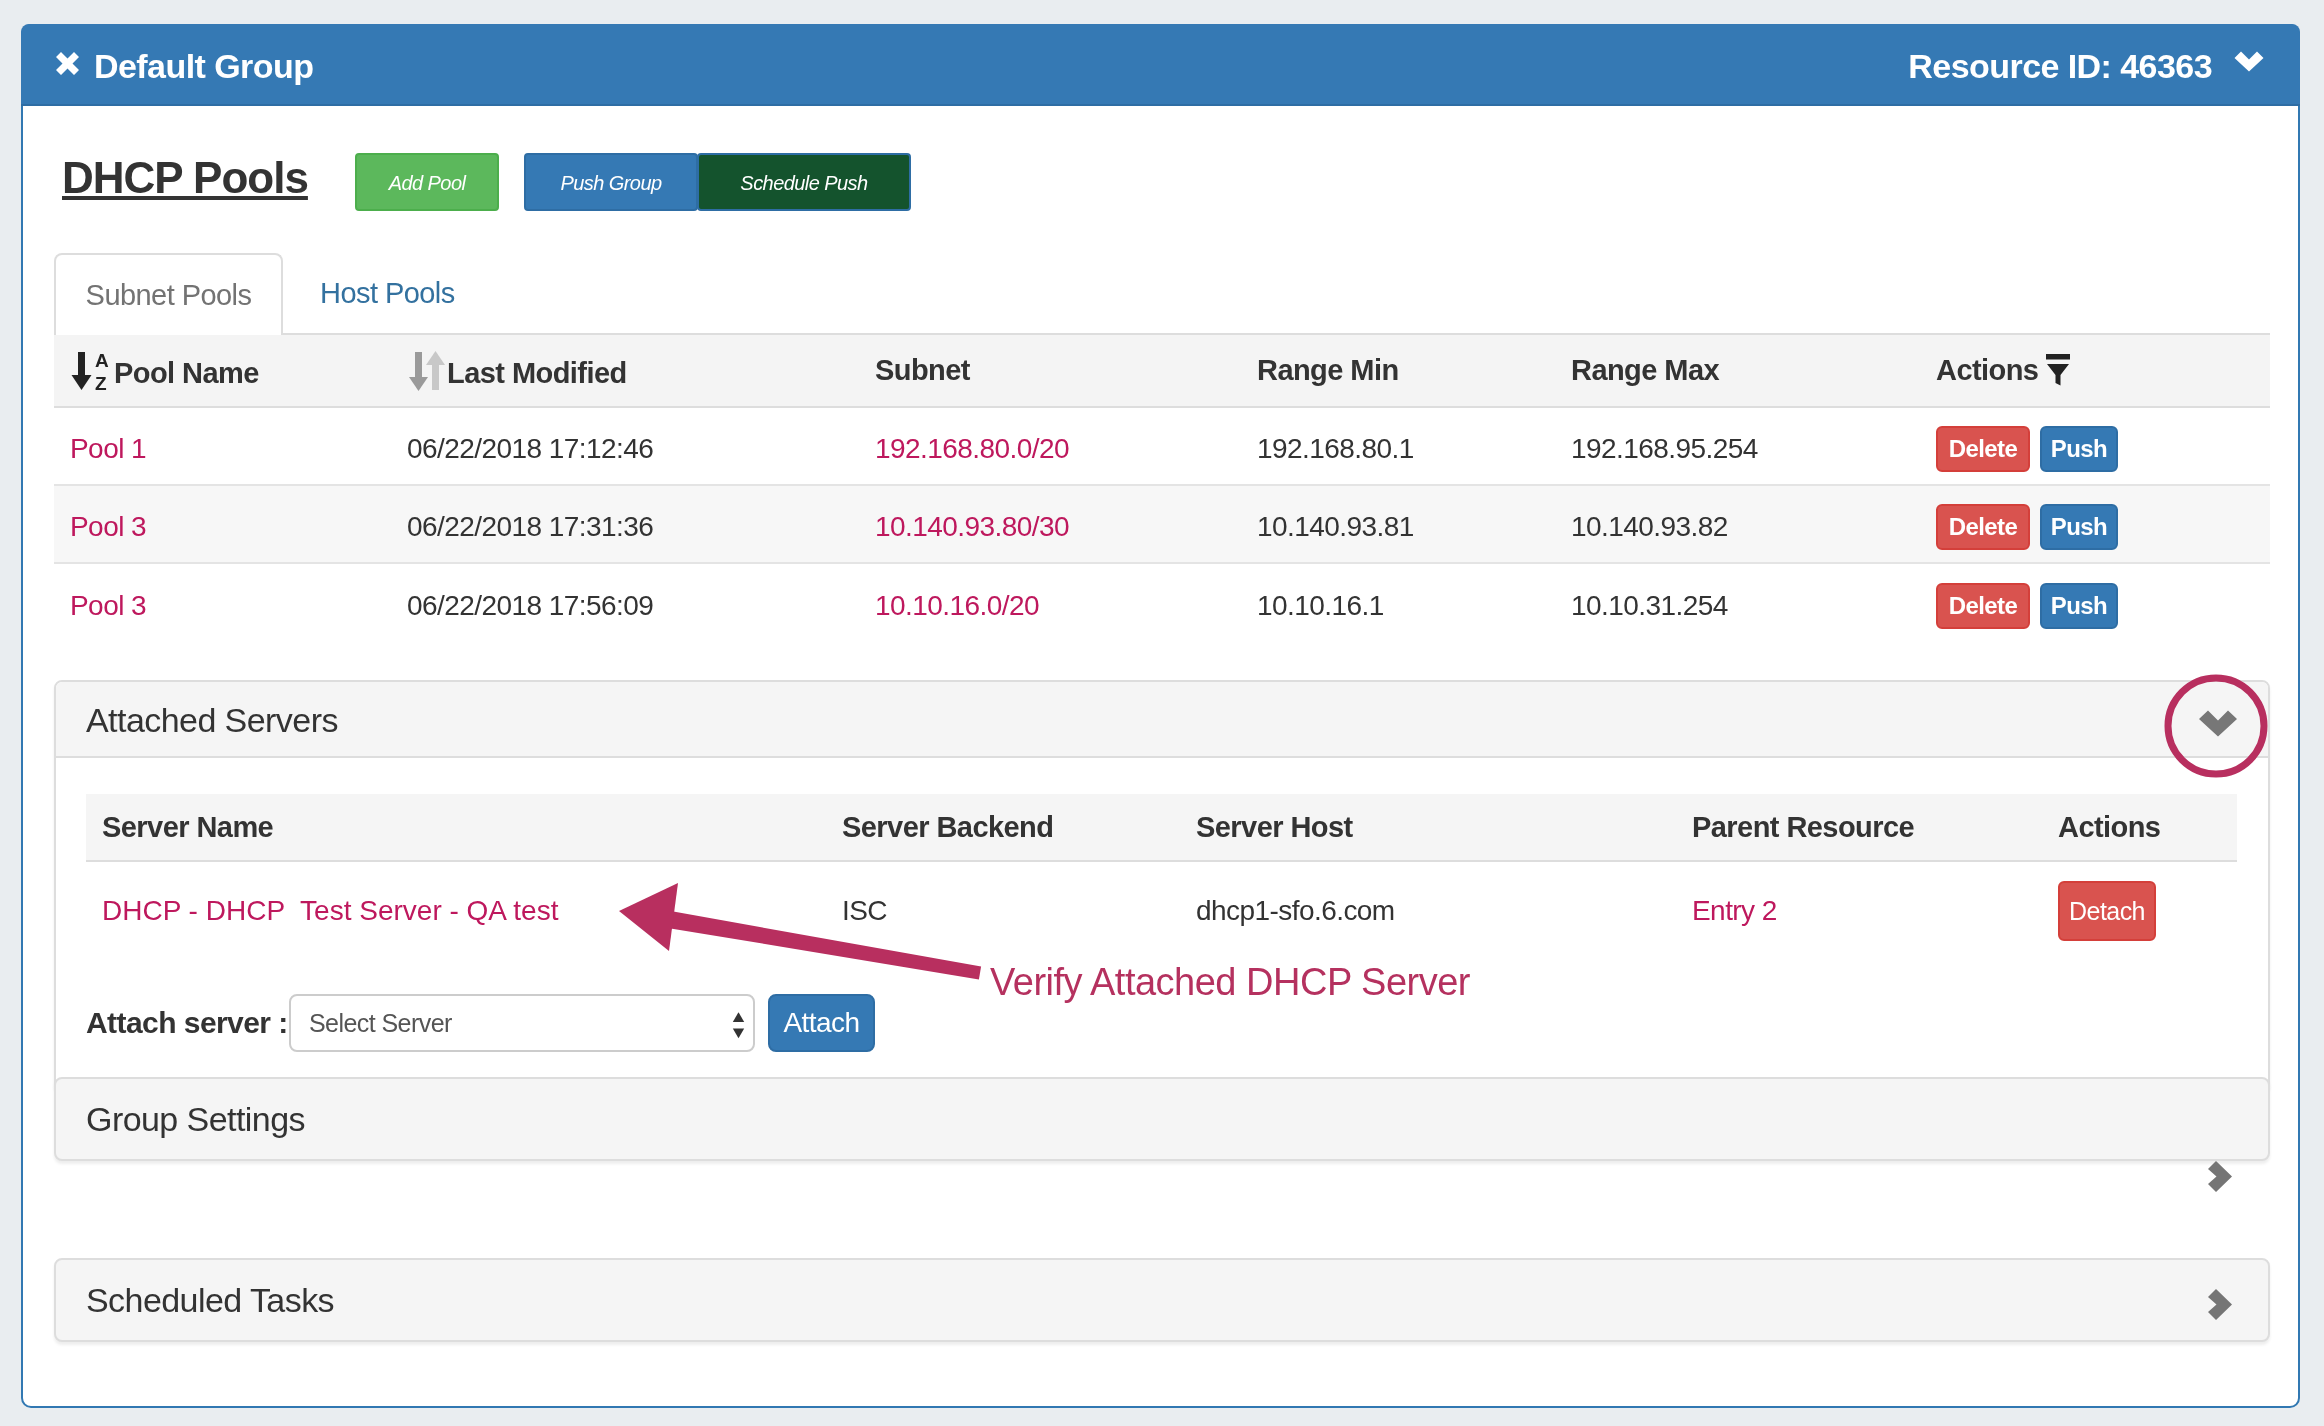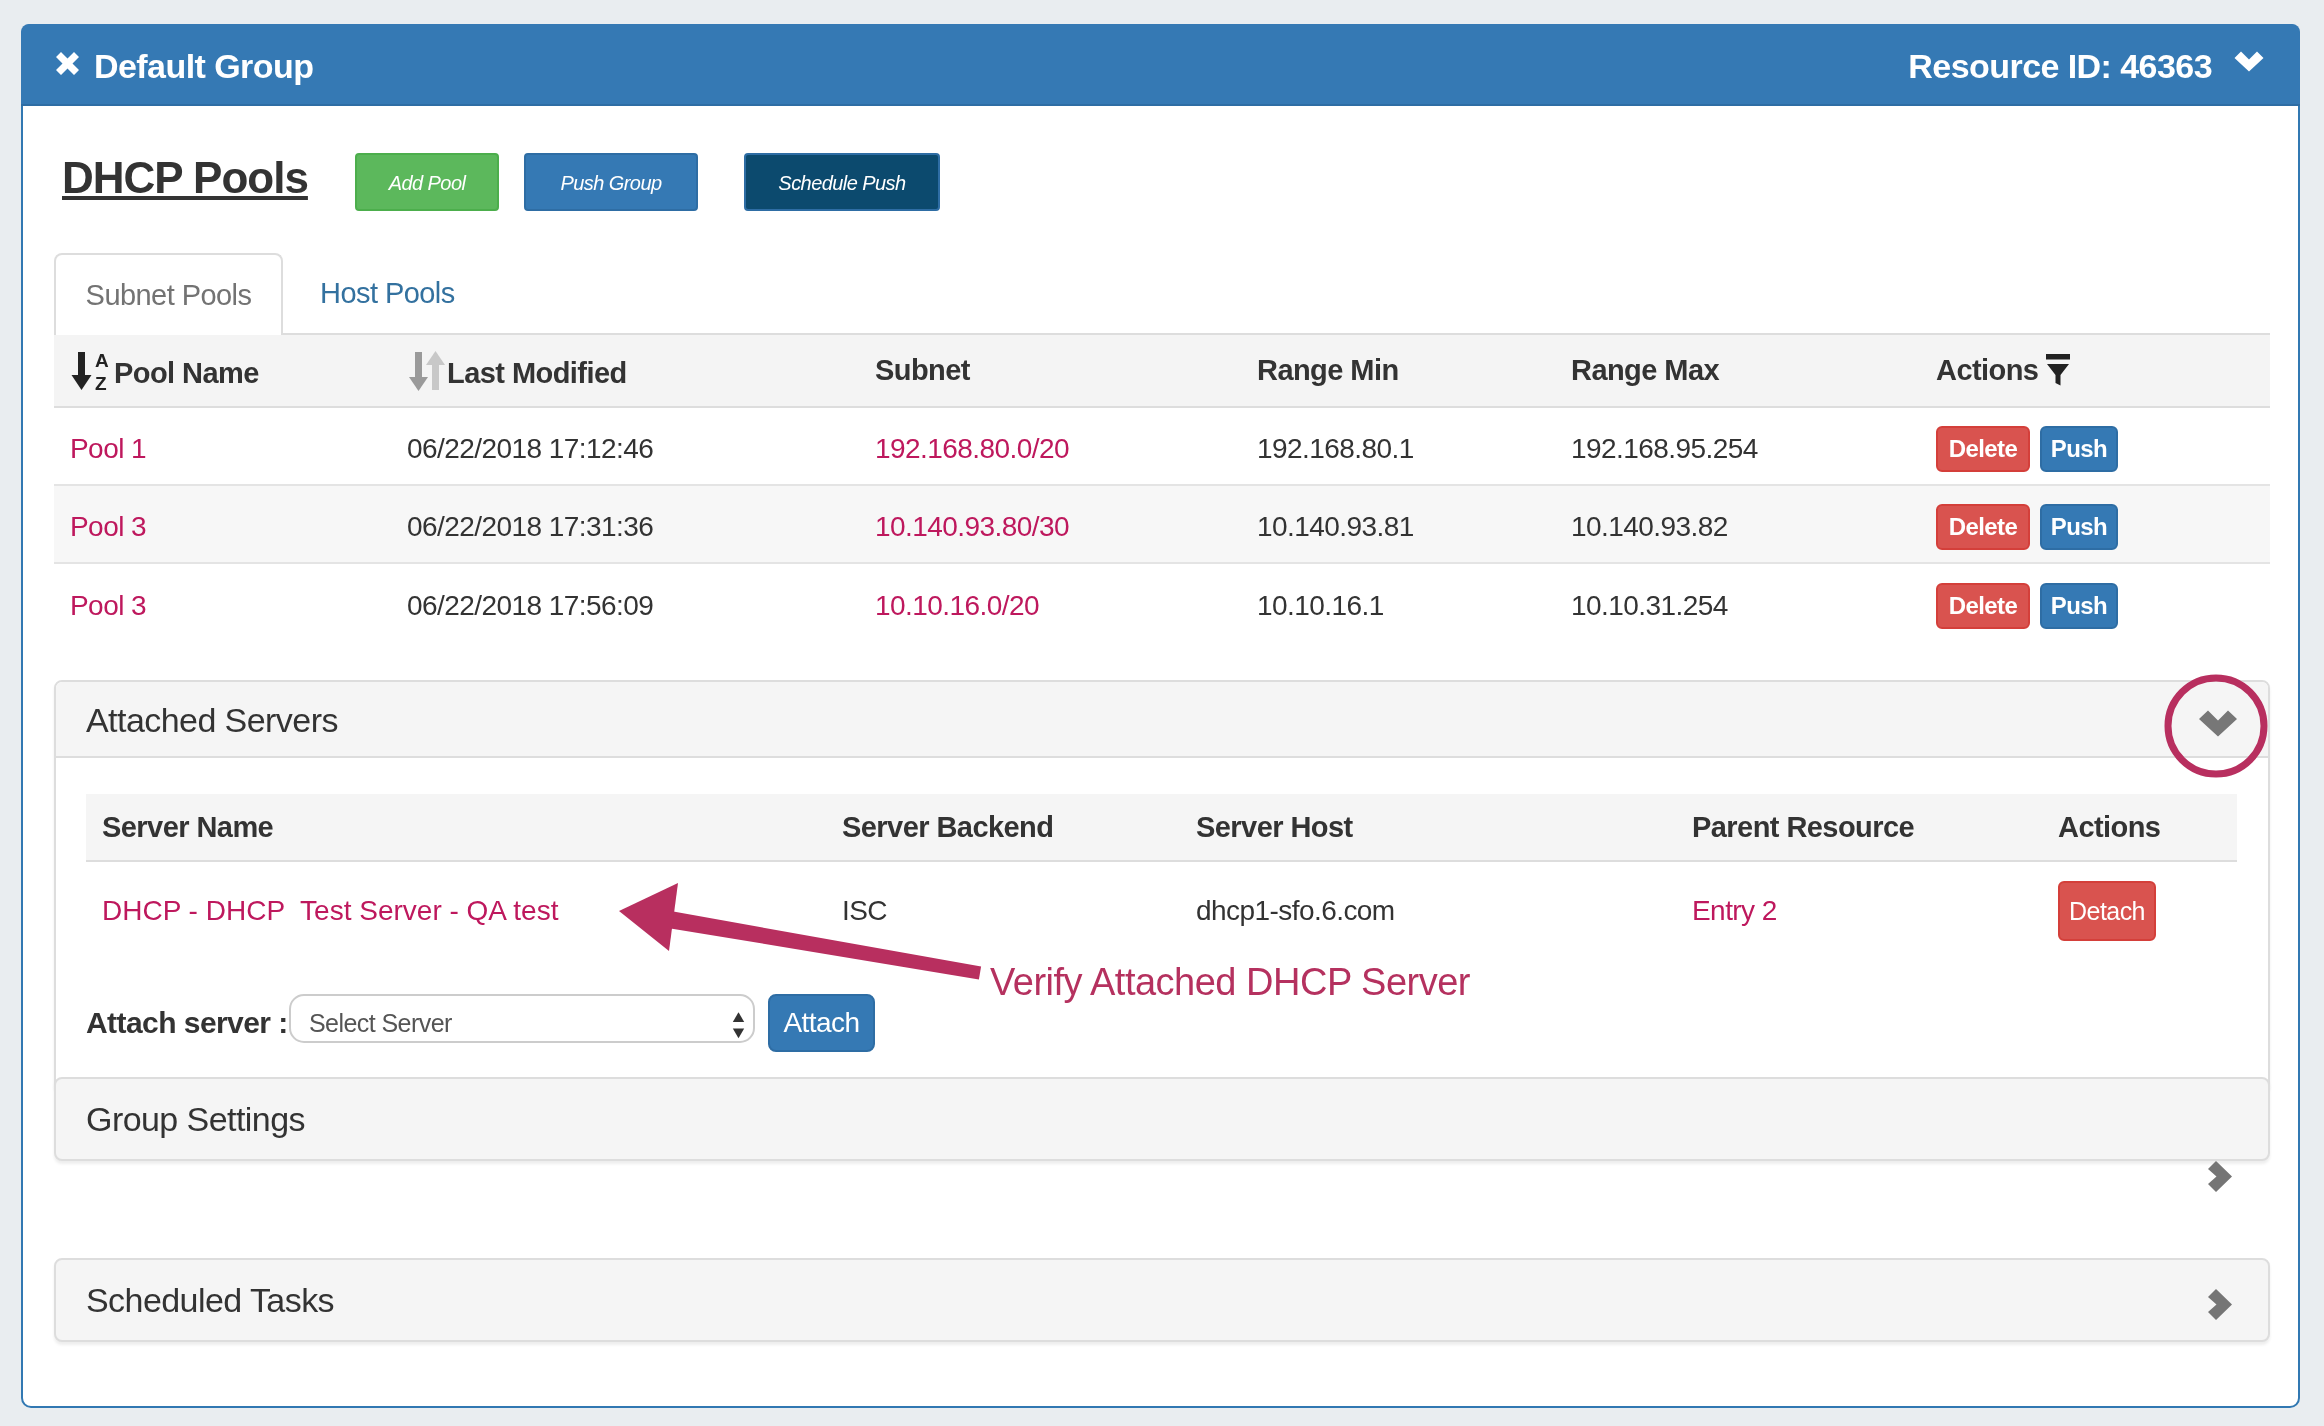--- a/index.html
+++ b/index.html
@@ -22,21 +22,21 @@
 }
 .ph-title { position:absolute; left:73px; top:0; height:82px; line-height:84px; font-size:34px; font-weight:bold; }
 .ph-right { position:absolute; right:88px; top:0; height:82px; line-height:84px; font-size:34px; font-weight:bold; }
 .icon-x { position:absolute; left:33px; top:26px; }
 .icon-chev-dn-w { position:absolute; right:34px; top:25px; }
 
 .h2 { position:absolute; left:64px; top:155px; font-size:44px; font-weight:bold; letter-spacing:-1px; color:#333; }
 .btn { position:absolute; top:153px; height:58px; border-radius:4px; color:#fff; text-align:center; line-height:56px; font-size:20px;font-style:italic; }
 .btn-green { left:355px; width:144px; background:#5cb85c; border:2px solid #4cae4c; }
 .btn-blue1 { left:524px; width:174px; background:#3579b4; border:2px solid #2e6da4; }
-.btn-blue2 { left:744px; width:196px; background:#0c4a6e; border:2px solid #2e6da4; }
+.btn-blue2 { left:697px; width:214px; background:#14532d; border:2px solid #2e6da4; }
 
 .tab-active {
   position:absolute; left:54px; top:253px; width:229px; height:82px;
   background:#fff; border:2px solid #ddd; border-bottom:none; border-radius:8px 8px 0 0;
   text-align:center; line-height:80px; color:#737373; font-size:29px;
 }
 .tab-host { position:absolute; left:320px; top:253px; height:80px; line-height:80px; color:#33719f; font-size:29px;text-align:right; }
 .navline { position:absolute; left:283px; top:333px; width:1987px; height:2px; background:#ddd; }
 
 table.main { position:absolute; left:54px; top:335px; width:2216px; border-collapse:collapse; table-layout:fixed; }
@@ -56,21 +56,21 @@
 .panel-att-h { position:absolute; left:0; top:0; width:2212px; height:76px; background:#f5f5f5; border-bottom:2px solid #ddd; border-radius:6px 6px 0 0; }
 .panel-att-h .t { position:absolute; left:30px; top:0; height:76px; line-height:76px; font-size:34px; color:#333; }
 
 table.inner { position:absolute; left:30px; top:112px; width:2151px; border-collapse:collapse; table-layout:fixed; }
 table.inner th { background:#f5f5f5; text-align:left; font-size:29px; padding:0 0 0 16px; height:67px; border-bottom:2px solid #ddd; font-weight:bold; color:#333; vertical-align:middle; }
 table.inner td { padding:6px 0 0 16px; height:92px; vertical-align:middle; font-size:28px; }
 
 .rb-detach { display:inline-block; width:98px; height:60px; line-height:56px; border-radius:6px; color:#fff; font-size:25px; text-align:center; background:#d9534f; border:2px solid #d43f3a; }
 
 .attach-label { position:absolute; left:86px; top:994px; height:58px; line-height:58px; font-weight:bold; font-size:30px; }
-.selectbox { position:absolute; left:289px; top:994px; width:466px; height:49px; border:2px solid #ccc; border-radius:15px; background:#fff; }
+.selectbox { position:absolute; left:289px; top:994px; width:466px; height:58px; border:2px solid #ccc; border-radius:8px; background:#fff; }
 .selectbox .txt { position:absolute; left:18px; top:0; height:54px; line-height:54px; color:#555; font-size:25px; }
 .btn-attach { position:absolute; left:768px; top:994px; width:107px; height:58px; background:#3579b4; border:2px solid #2e6da4; border-radius:8px; color:#fff; text-align:center; line-height:54px; font-size:28px; }
 
 .annot-text { position:absolute; left:990px; top:961px; font-size:38px; color:#b5315f; letter-spacing:-0.5px; }
 
 .bar { position:absolute; left:54px; width:2216px; height:84px; background:#f5f5f5; border:2px solid #ddd; border-radius:8px; box-shadow:0 3px 3px rgba(0,0,0,0.07); }
 .bar .t { position:absolute; left:30px; top:0; height:80px; line-height:80px; font-size:34px; color:#333; }
 .bar-gs { top:1077px;padding-left:48px; }
 .bar-st { top:1258px; }
 svg.abs { position:absolute; left:0; top:0; pointer-events:none; }

